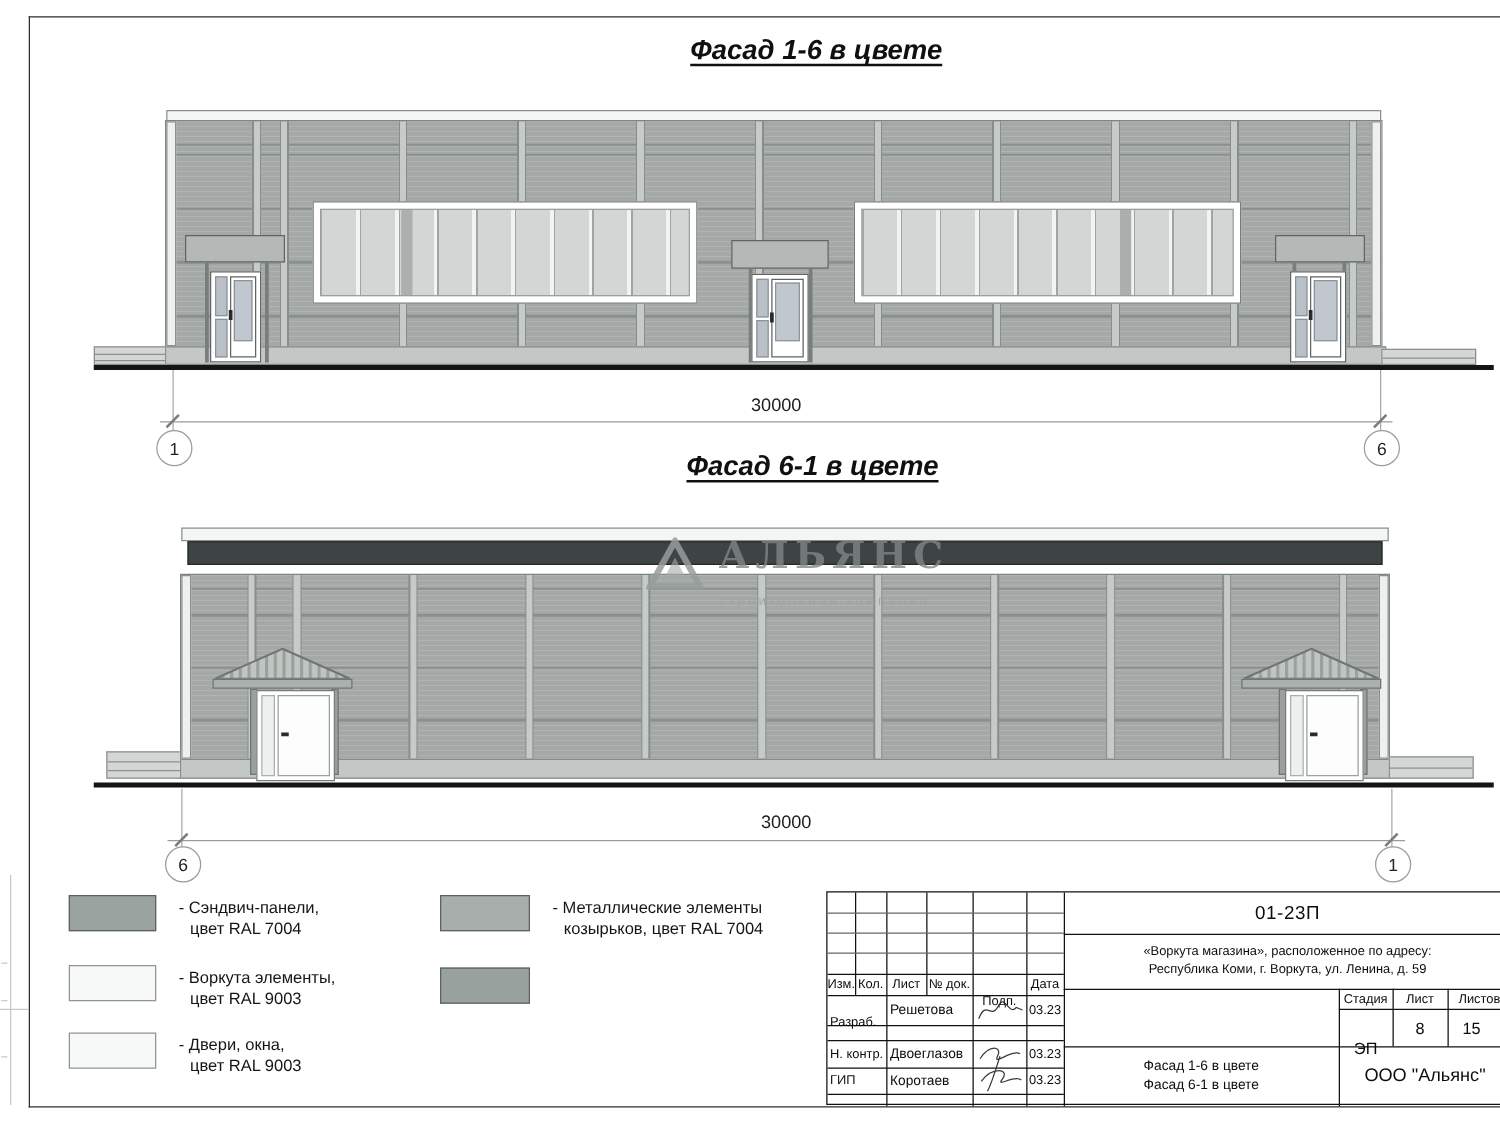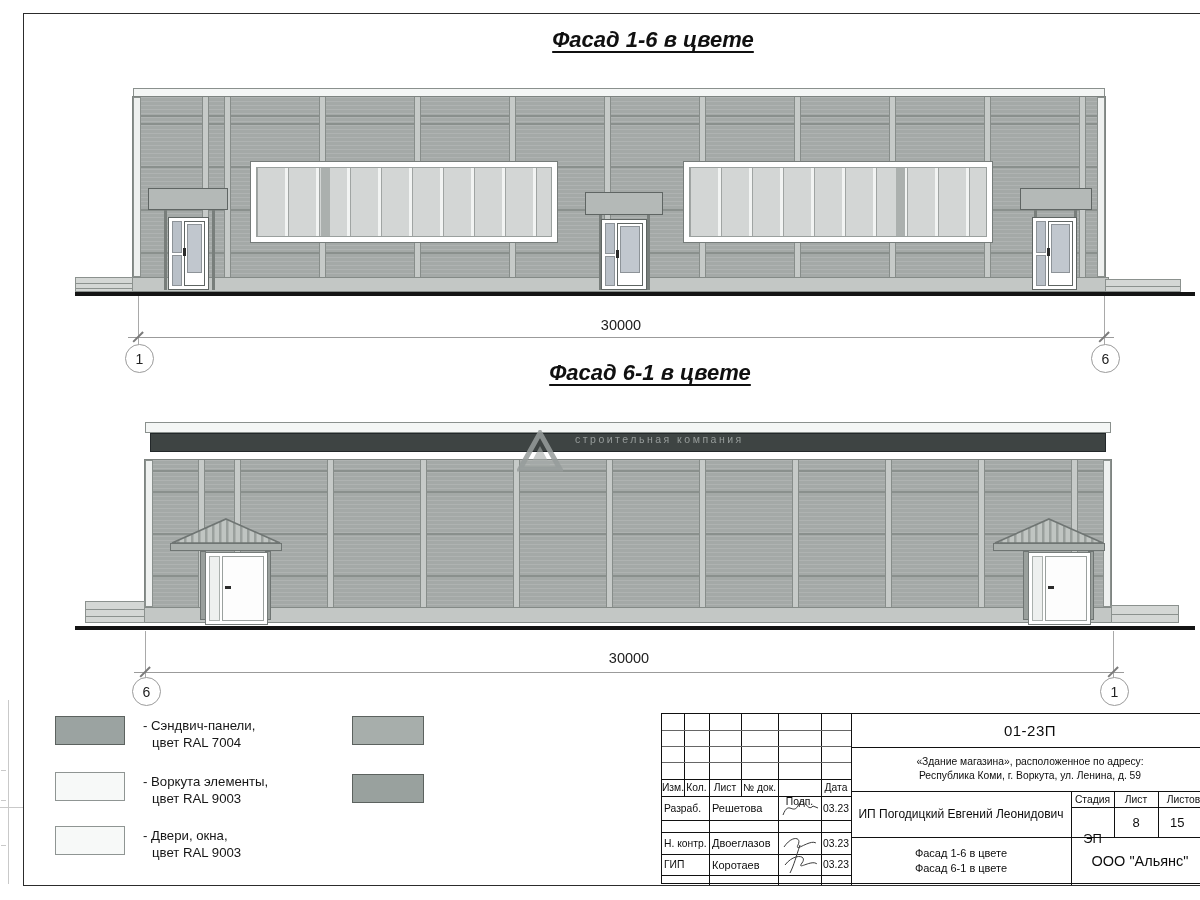--- a/index.html
+++ b/index.html
@@ -61,21 +61,21 @@
   .door2{position:absolute;background:#fff;border:1.5px solid #767c7a;padding:3px;display:flex;gap:2px;box-sizing:border-box}
   .door2 .sl{width:11px;display:flex;flex-direction:column;gap:2px}
   .door2 .sl .pane{flex:1;background:#eef0ef;border:1px solid #aab0ad}
   .door2 .lf{flex:1;position:relative;background:#fdfdfd;border:1px solid #9aa09e}
   .door2 .lf .handle{position:absolute;left:2px;top:46%;width:6px;height:3px;background:#2b2b2b}
 
   
   .watermark{position:absolute;display:flex;align-items:flex-start;pointer-events:none}
   .wm-name{font-family:"DejaVu Serif",serif;font-weight:bold;font-size:30px;letter-spacing:5px;
      color:rgba(128,134,134,0.8);line-height:30px}
-  .wm-tag{font-size:10.5px;letter-spacing:2.5px;color:rgba(158,164,163,0.9);margin-top:3px}
+  .wm-tag{font-size:10.5px;letter-spacing:2.5px;color:rgba(158,164,163,0.9);margin-top:15px}
 
   
   .ext{position:absolute;width:1px;background:#a9a9a9}
   .dimline{position:absolute;height:1px;background:#9b9b9b}
   .tick{position:absolute;width:14px;height:1.6px;background:#7a7a7a;transform:rotate(-45deg)}
   .dimlabel{position:absolute;width:120px;text-align:center;font-size:14.5px;color:#1c1c1c}
   .axis{position:absolute;width:27px;height:27px;border:1px solid #9b9b9b;border-radius:50%;
      background:#fff;display:flex;align-items:center;justify-content:center;font-size:14px;color:#222}
 
   
@@ -196,20 +196,21 @@
   <div class="trim" style="left:0;top:38px;height:147px"></div>
   <div class="trim" style="left:958px;top:38px;height:147px"></div>
   <div class="plinth" style="left:-4px;top:185px;width:974px;height:16px"></div>
 
   <div class="watermark" style="left:372px;top:8px;width:320px;height:50px">
     <svg width="46" height="42" viewBox="0 0 46 42">
       <polygon points="23,3 43,39 3,39" fill="none" stroke="rgba(150,156,155,0.85)" stroke-width="5"></polygon>
       <polygon points="23,16 33,35 13,35" fill="rgba(165,170,169,0.6)" stroke="none"></polygon>
     </svg>
     <div style="margin-left:12px">
+      <div class="wm-name">АЛЬЯНС</div>
       <div class="wm-tag">строительная компания</div>
     </div>
   </div>
 
   <svg class="abs" style="left:25px;top:95px" width="112" height="28">
     <defs>
         <pattern id="gstr" width="7" height="6" patternUnits="userSpaceOnUse">
           <rect width="7" height="6" fill="#c0c5c2"></rect>
           <rect width="2.5" height="6" fill="#9aa09d"></rect>
         </pattern>
@@ -284,20 +285,24 @@
 </div>
 <div class="leg-item" style="left:55px;top:826px">
   <div class="leg-sw light" style="background: rgb(247, 249, 248);"></div>
   <div class="leg-tx">
       <div>- Двери, окна,</div>
       <div class="l2">цвет RAL 9003</div>
     </div>
 </div>
 <div class="leg-item" style="left:352px;top:716px">
   <div class="leg-sw" style="width: 72px; background: rgb(167, 174, 171);"></div>
+  <div class="leg-tx">
+      <div>- Металлические элементы</div>
+      <div class="l2">козырьков, цвет RAL 7004</div>
+    </div>
 </div>
 <div class="leg-item" style="left:352px;top:774px">
   <div class="leg-sw" style="width: 72px; background: rgb(153, 161, 158);"></div>
 </div>
 
 <div class="stamp">
 
   <div class="vl" style="left:22px;top:0;height:82px"></div>
   <div class="vl" style="left:47px;top:0;height:171px"></div>
   <div class="vl" style="left:79px;top:0;height:82px"></div>
@@ -322,43 +327,42 @@
   <div class="hl" style="left:409px;top:93px;width:138px"></div>
   <div class="hl" style="left:189px;top:123px;width:358px"></div>
 
   <div class="cell f10" style="left:0;top:65px;width:22px;height:17px">Изм.</div>
   <div class="cell f10" style="left:22px;top:65px;width:25px;height:17px">Кол.</div>
   <div class="cell f10" style="left:47px;top:65px;width:32px;height:17px">Лист</div>
   <div class="cell f10" style="left:79px;top:65px;width:37px;height:17px">№ док.</div>
   <div class="cell f10" style="left:116px;top:79px;width:43px;height:17px">Подп.</div>
   <div class="cell f10" style="left:159px;top:65px;width:30px;height:17px">Дата</div>
 
-  <div class="cell left f10" style="left:2px;top:82px;width:45px;height:24px">Разраб.</div>
+  <div class="cell left f10" style="left:2px;top:92px;width:45px;height:24px">Разраб.</div>
   <div class="cell left f11" style="left:50px;top:82px;width:66px;height:24px">Решетова</div>
   <div class="cell f10" style="left:159px;top:82px;width:30px;height:24px">03.23</div>
   <div class="cell left f10" style="left:2px;top:118px;width:45px;height:22px">Н. контр.</div>
   <div class="cell left f11" style="left:50px;top:118px;width:66px;height:22px">Двоеглазов</div>
   <div class="cell f10" style="left:159px;top:118px;width:30px;height:22px">03.23</div>
   <div class="cell left f10" style="left:2px;top:140px;width:45px;height:21px">ГИП</div>
   <div class="cell left f11" style="left:50px;top:140px;width:66px;height:21px">Коротаев</div>
   <div class="cell f10" style="left:159px;top:140px;width:30px;height:21px">03.23</div>
 
   <svg class="sig-svg" style="left:118px;top:83px" width="40" height="22">
     <path d="M3,18 C9,2 13,20 19,7 C24,-2 27,16 33,9 L38,11" fill="none" stroke="#3a3a3a" stroke-width="1"></path>
   </svg>
   <svg class="sig-svg" style="left:118px;top:119px" width="40" height="41">
     <path d="M4,14 C12,2 22,4 18,12 C14,20 30,6 36,10 M5,32 C14,20 28,22 22,30 C16,38 32,26 37,31 M20,12 C16,24 14,32 10,40" fill="none" stroke="#3a3a3a" stroke-width="1"></path>
   </svg>
 
   <div class="cell f15" style="left:189px;top:0;width:358px;height:33px;letter-spacing:0.5px">01-23П</div>
   <div class="cell two-line f10" style="left:189px;top:33px;width:358px;height:44px">
-    <div>«Здание магазина», расположенное по адресу:</div>
+    <div>«Воркута магазина», расположенное по адресу:</div>
     <div>Республика Коми, г. Воркута, ул. Ленина, д. 59</div>
   </div>
-  <div class="cell f12" style="left:189px;top:77px;width:220px;height:46px">ИП Погодицкий Евгений Леонидович</div>
   <div class="cell two-line f11" style="left:189px;top:123px;width:220px;height:48px;line-height:15px">
     <div>Фасад 1-6 в цвете</div>
     <div>Фасад 6-1 в цвете</div>
   </div>
   <div class="cell f10" style="left:409px;top:77px;width:43px;height:16px">Стадия</div>
   <div class="cell f10" style="left:452px;top:77px;width:44px;height:16px">Лист</div>
   <div class="cell f10" style="left:496px;top:77px;width:51px;height:16px">Листов</div>
   <div class="cell f13" style="left:409px;top:109px;width:43px;height:30px">ЭП</div>
   <div class="cell f13" style="left:452px;top:93px;width:44px;height:30px">8</div>
   <div class="cell f13" style="left:496px;top:93px;width:51px;height:30px;justify-content:flex-start;padding-left:12px;box-sizing:border-box">15</div>

